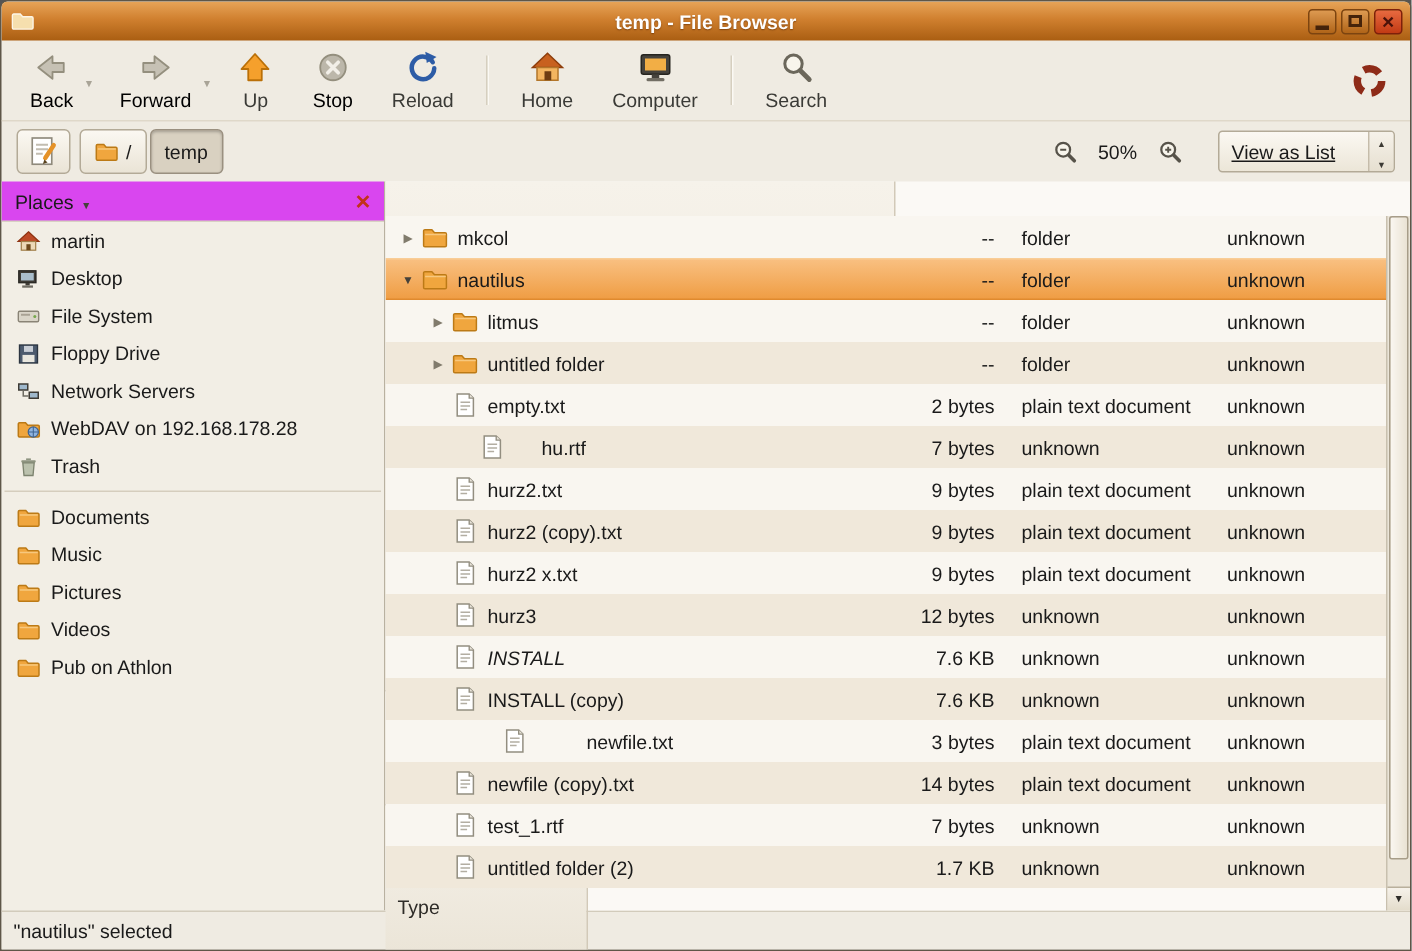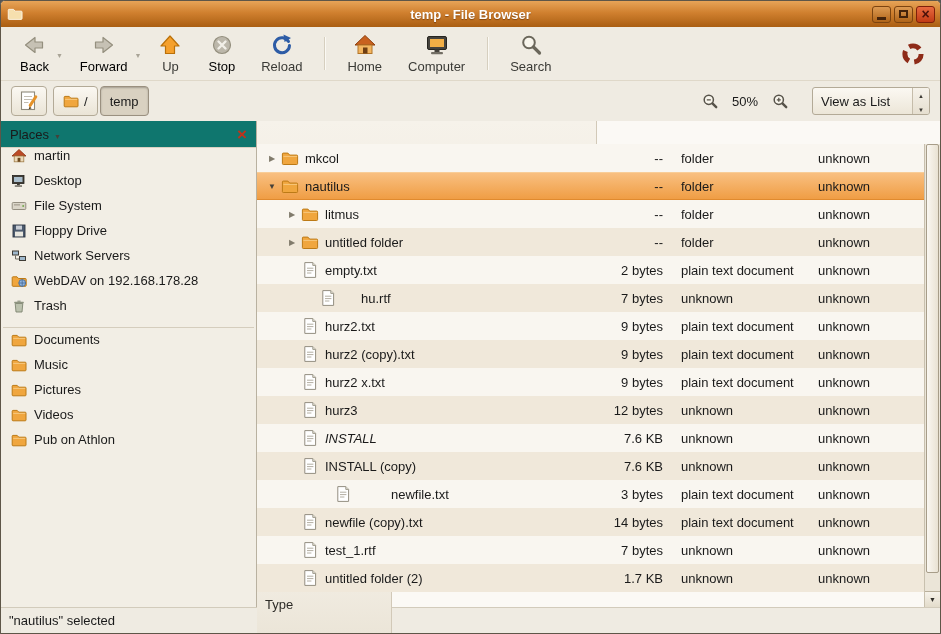--- a/index.html
+++ b/index.html
@@ -51,38 +51,38 @@
   .lbtn.toggle { width:36px; justify-content:center; padding:0; }
   .lbtn.active { background:#D9D1C1; box-shadow:inset 0 1px 2px rgba(0,0,0,.25); border-color:#9A9080; }
   .pathrow { display:flex; align-items:center; gap:2px; }
   .picon24 { width:24px; height:24px; display:block; }
   .picon16 { width:16px; height:16px; display:block; }
   .zbtn { padding:4px; border-radius:3px; display:flex; }
   .zoomlabel { font-size:13px; padding:0 4px; }
   .combo { height:28px; width:118px; margin-left:14px; display:flex; align-items:center;
            border:1px solid #B3AA97; border-radius:3px; background:linear-gradient(180deg,#FBF8F2,#ECE6D8);
            padding-left:8px; overflow:hidden; }
-  .cval { flex:1; font-size:13px; white-space:nowrap; }
+  .cval { flex:1; font-size:13px; white-space:nowrap;text-decoration:underline; }
   .cspin { width:17px; align-self:stretch; border-left:1px solid #C5BCAA; display:flex; flex-direction:column;
            align-items:center; justify-content:center; background:linear-gradient(180deg,#F6F2EA,#E6DFD0); }
   .cspin i { font-style:normal; line-height:1.1; }
   .cup::before { content:"▲"; font-size:6px; color:#3C3A34; }
   .cdn::before { content:"▼"; font-size:6px; color:#3C3A34; }
 
   
   .content { flex:1; display:flex; min-height:0; }
 
   .sidebar { flex:0 0 256px; width:256px; border-right:1px solid #B9B1A0; background:#F2EEE5;
              display:flex; flex-direction:column; }
   .side-header { flex:0 0 27px; height:27px; display:flex; align-items:center; padding:0 9px;
-                 border-bottom:1px solid #D8D1C2; background:#0f766e; }
+                 border-bottom:1px solid #D8D1C2; background:#d946ef; }
   .shcaret::before { content:"▼"; font-size:7px; color:#44413A; margin-left:5px; }
   .shclose { margin-left:auto; line-height:1; }
   .shclose::before { content:"×"; color:#C2321A; font-weight:bold; font-size:17px; }
-  .side-item { height:25px; display:flex; align-items:flex-start; gap:7px; padding:0 10px; white-space:nowrap; }
+  .side-item { height:25px; display:flex; align-items:center; gap:7px; padding:0 10px; white-space:nowrap; }
   .sicon { width:16px; height:16px; flex:0 0 16px; display:block; }
   .side-sep { height:1px; background:#D5CDBD; margin:4px 2px; }
 
   .listarea { flex:1; position:relative; background:#FBF9F5; min-width:0; }
   .listheader { position:absolute; top:0; left:0; right:0; height:23px; display:flex;flex-direction:column; }
   .hcell { border-right:1px solid #D2C9B8; border-bottom:1px solid #C6BDAB;
            background:linear-gradient(180deg,#F6F2EA,#E7E0D1); display:flex; align-items:center;
            padding:0 8px; font-size:13px; color:#2E2C28; position:relative; white-space:nowrap; }
   .h-name { width:340px; flex:0 0 340px; }
   .h-size { width:76px; flex:0 0 76px;text-align:center; }

